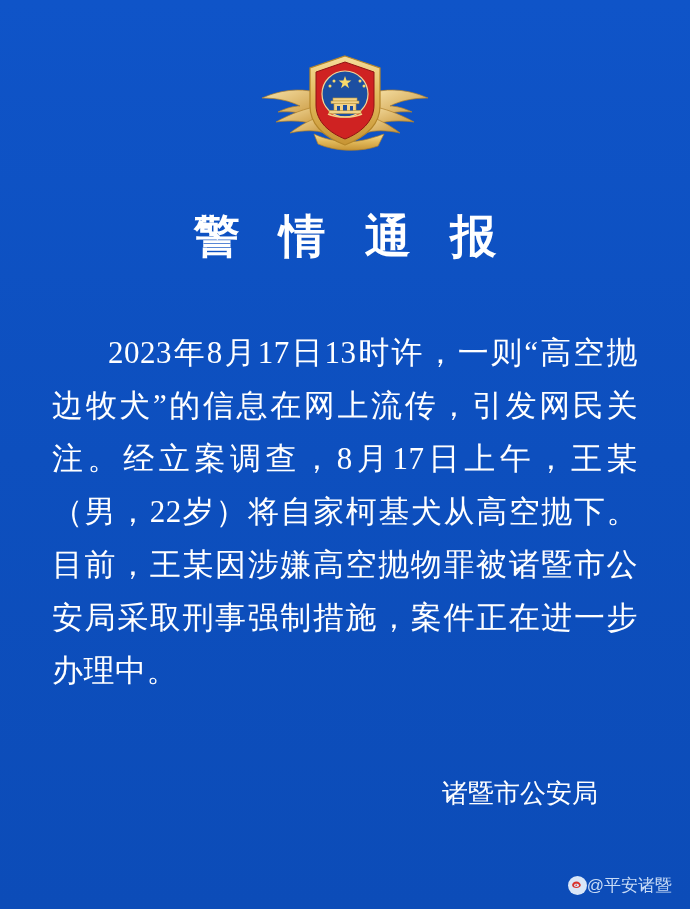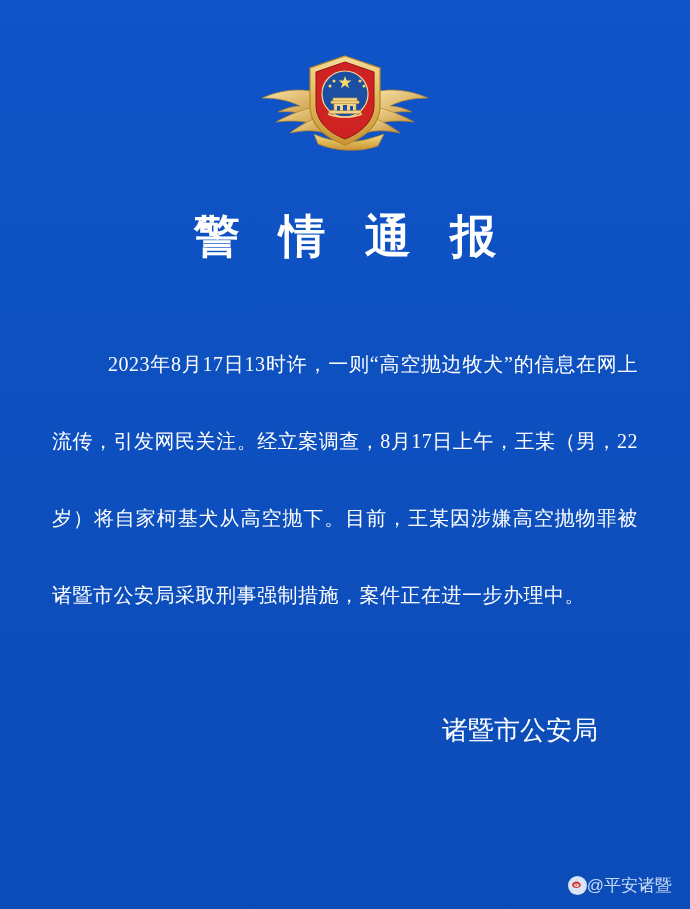--- a/index.html
+++ b/index.html
@@ -45,22 +45,22 @@
     letter-spacing: 14px;
     font-weight: 700;
     text-indent: 14px;
     font-family: "Liberation Serif", "DejaVu Serif", serif;
     color: #ffffff;
   }
 
   
   .body-text {
     margin: 58px 52px 0 52px;
-    font-size: 20px;
-    line-height: 77px;
+    font-size: 31px;
+    line-height: 53px;
     text-align: justify;
     text-justify: inter-ideograph;
     text-indent: 56px;
     letter-spacing: 0.5px;
     color: #ffffff;
     font-family: "Liberation Serif", "DejaVu Serif", serif;
   }
 
   
   .signature {

